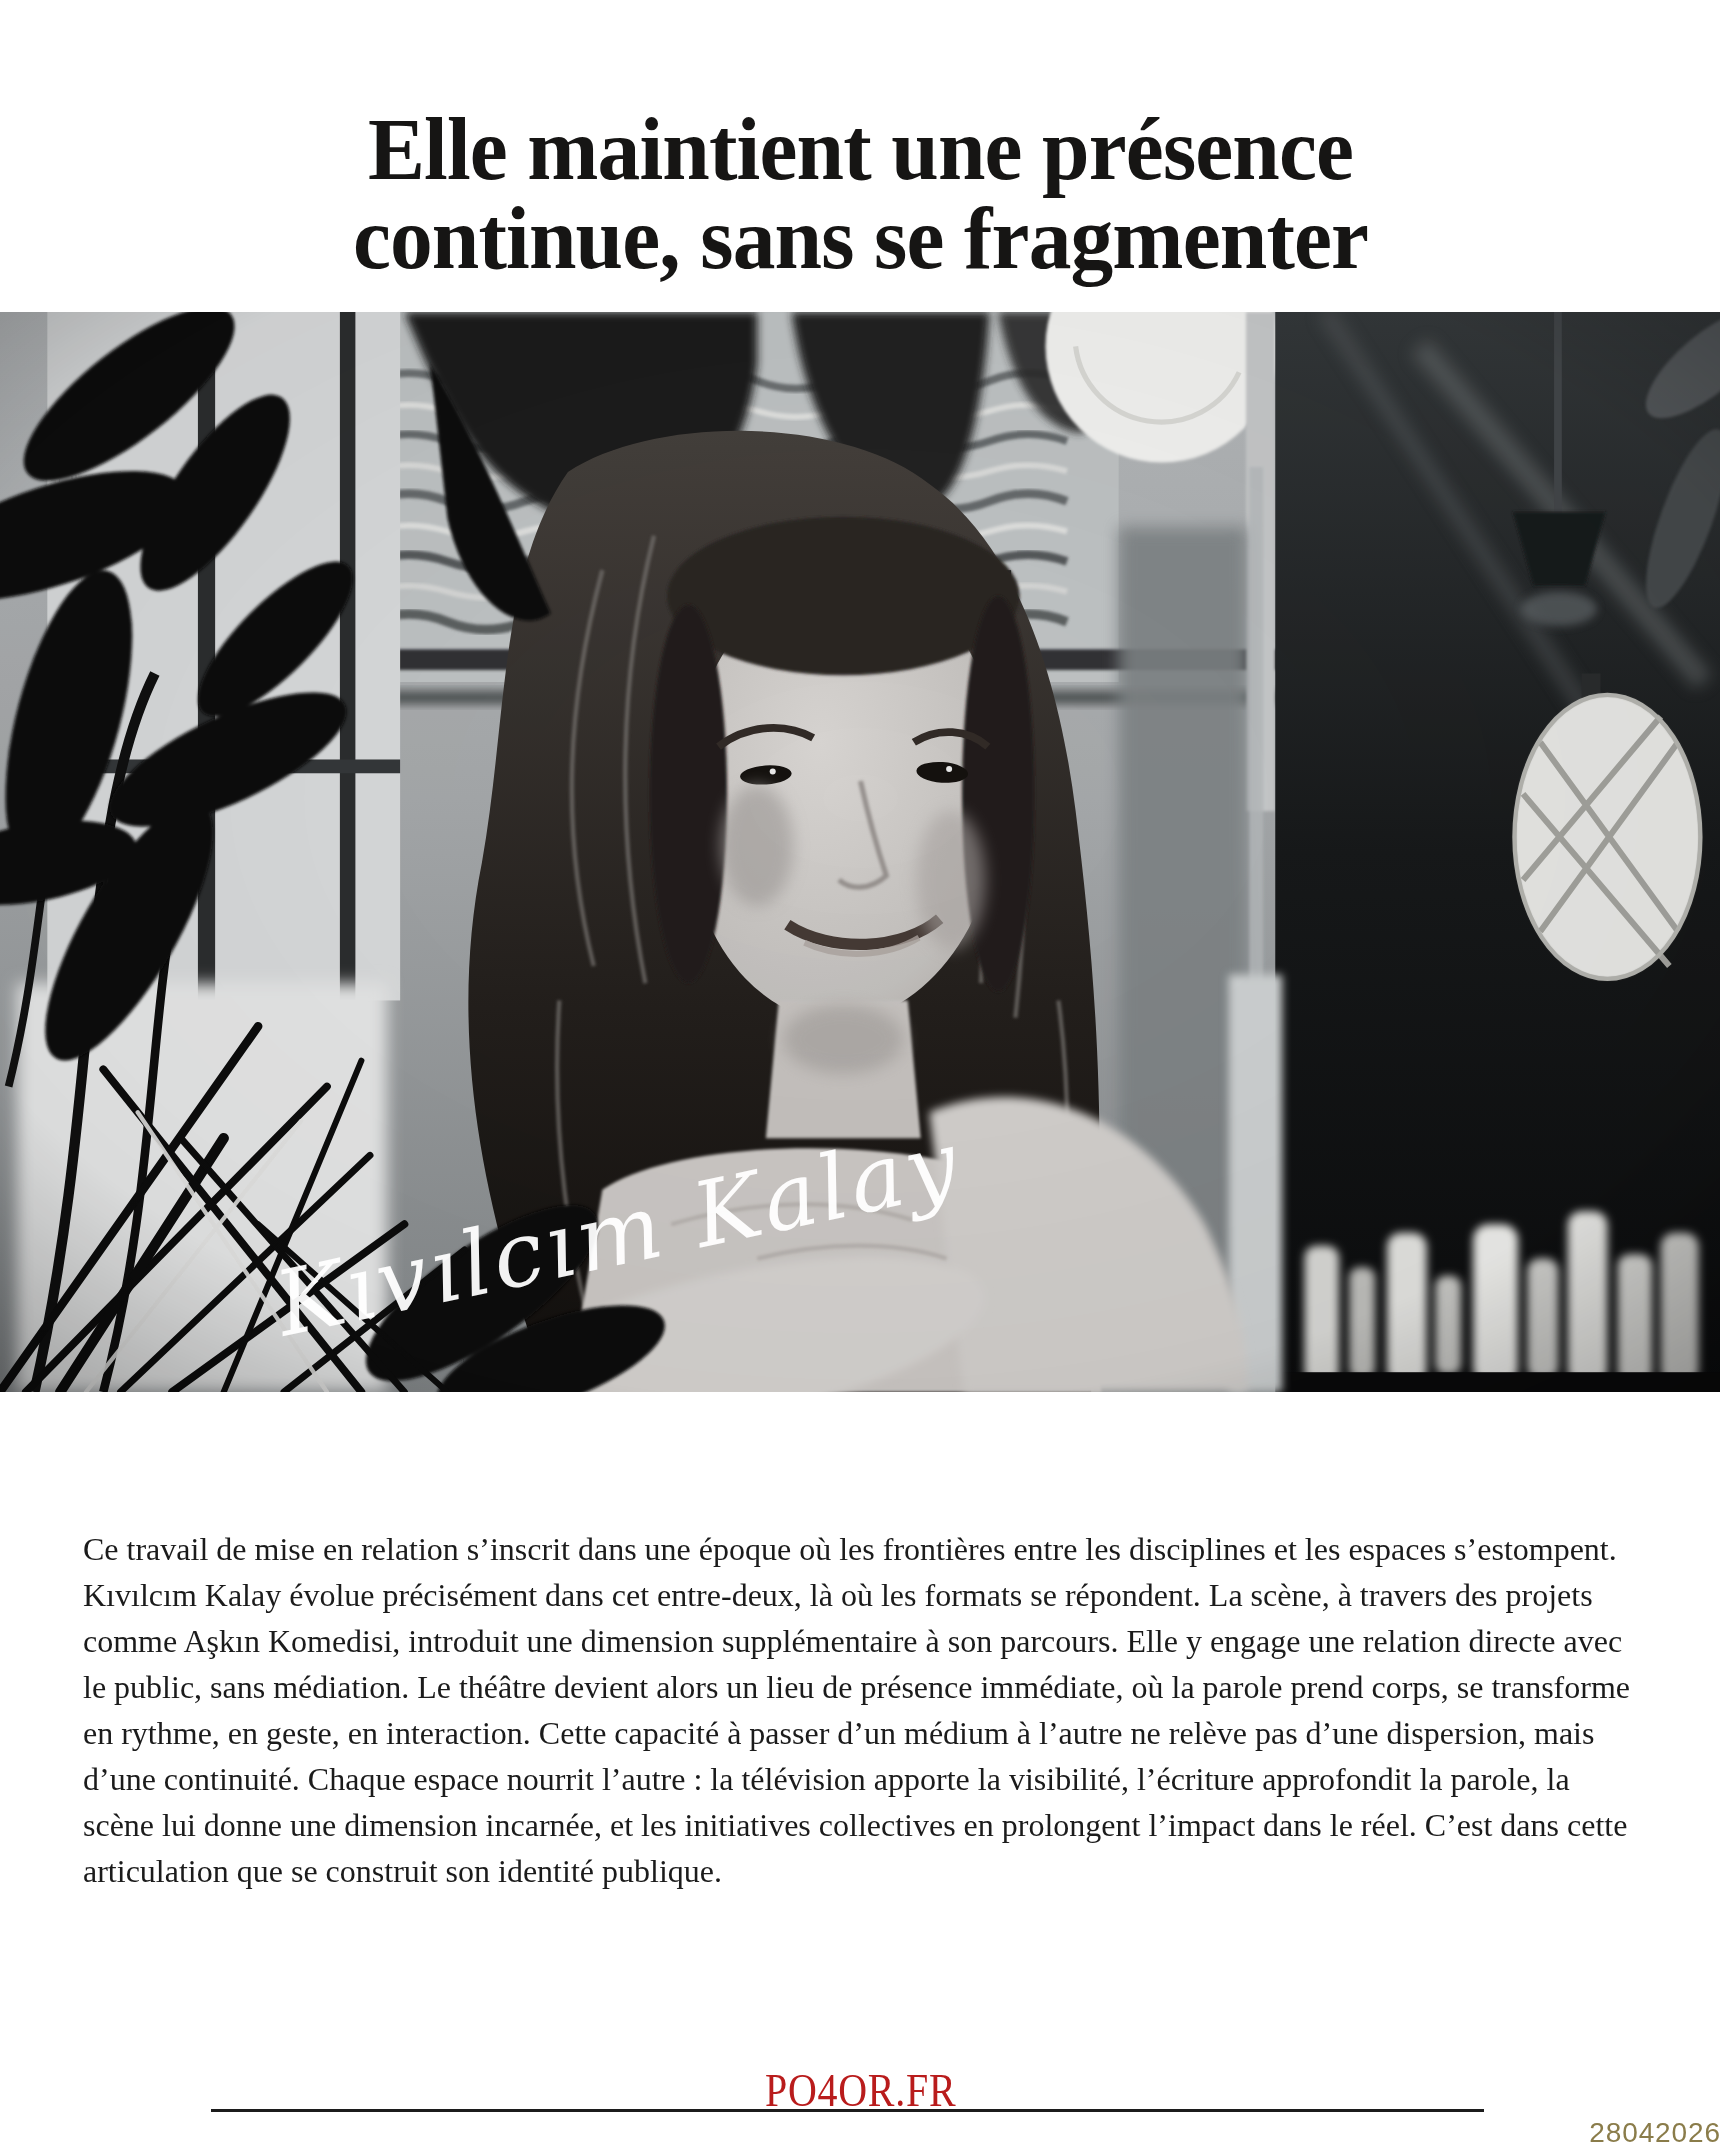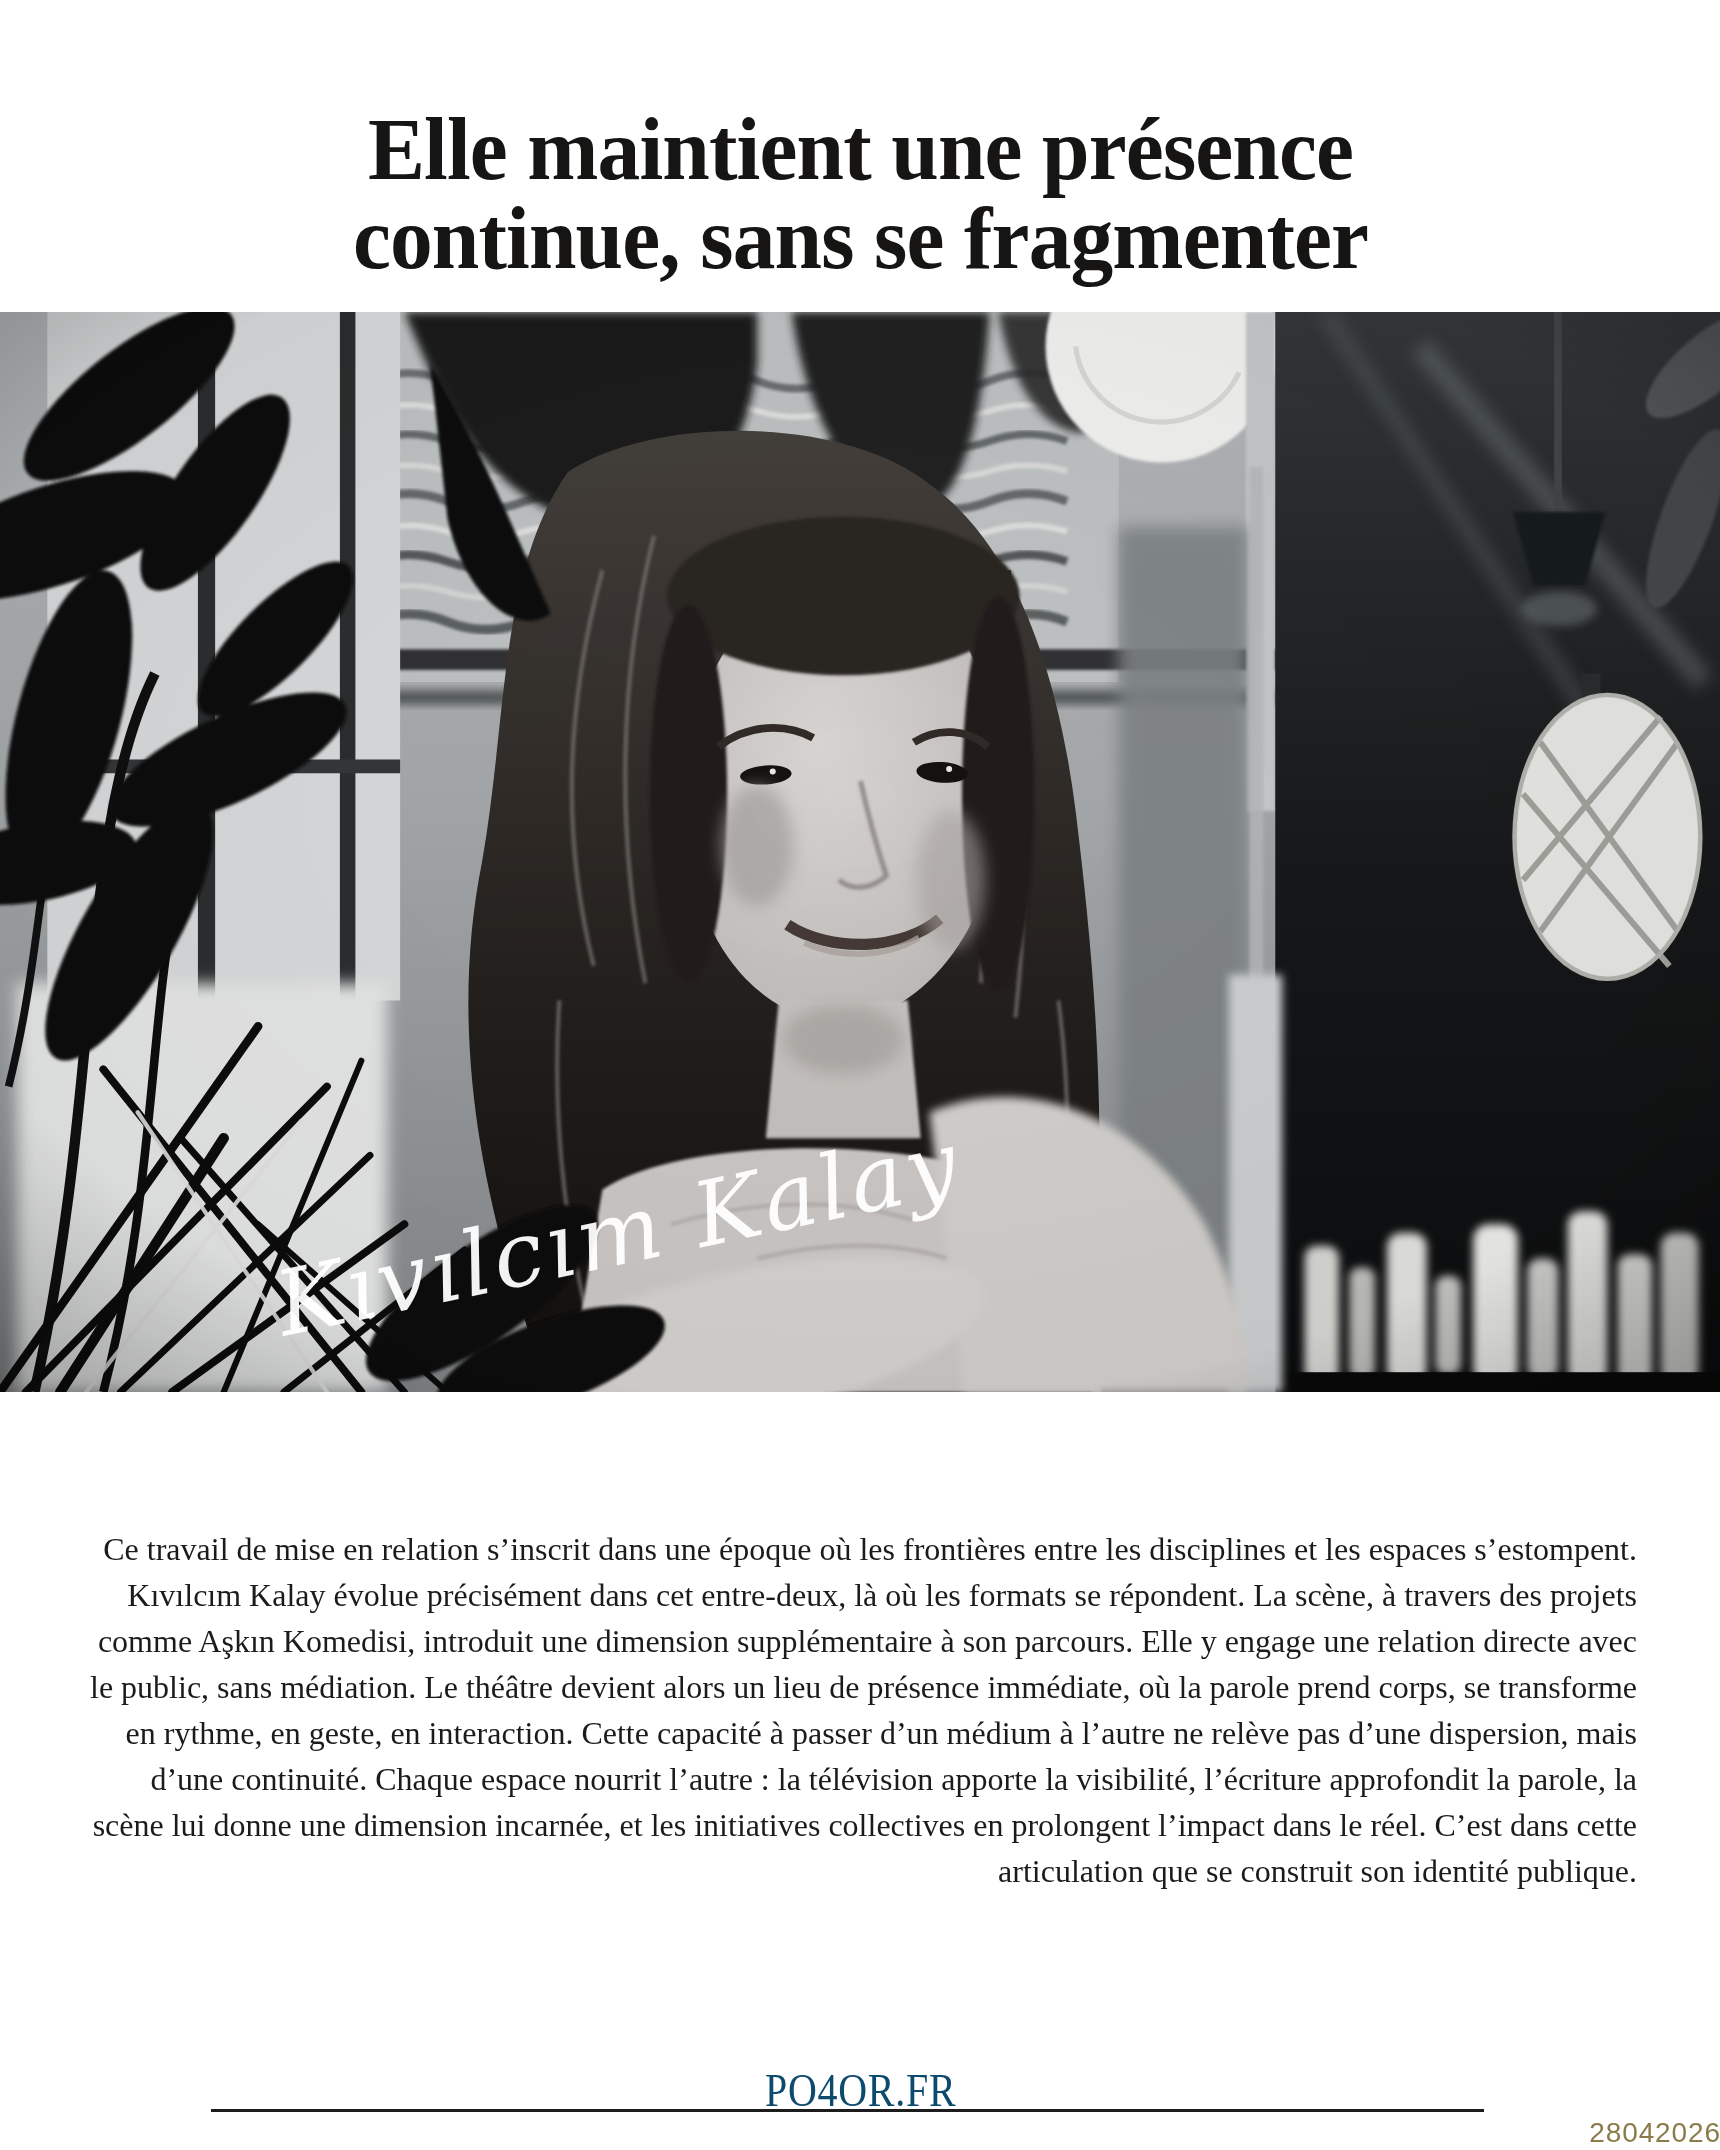--- a/index.html
+++ b/index.html
@@ -10,26 +10,26 @@
   .headline{position:absolute;top:45px;left:52px;right:52px;text-align:center;
             font-weight:700;color:#161514;font-size:89px;line-height:89px;letter-spacing:-0.9px;}
   .headline .hl{display:block;transform:scaleX(.96);transform-origin:center;}
 
   
   .photo{position:absolute;top:312px;left:0;width:1721px;height:1080px;background:#9aa0a2;}
   .photo svg{display:block;width:100%;height:100%;}
 
   
   .article{position:absolute;left:83px;top:1494px;width:1554px;
-           font-size:32px;line-height:46px;color:#1b1b1b;text-align:right;}
+           font-size:32px;line-height:46px;color:#1b1b1b;text-align:left;}
 
   
   .footer-rule{position:absolute;left:211px;top:2109px;width:1273px;height:2.6px;background:#1c1c1c;}
   .site{position:absolute;left:0;right:0;top:2067px;text-align:center;
-        font-size:47px;line-height:47px;color:#0c4a6e;}
+        font-size:47px;line-height:47px;color:#b91c1c;}
   .site .site-inner{display:inline-block;transform:scaleX(.85);transform-origin:center;letter-spacing:0.9px;}
   .date{position:absolute;left:0;right:0;top:2119px;text-align:right;
         font-family:"Liberation Sans",sans-serif;font-size:28px;line-height:28px;
         color:#8a7c4a;letter-spacing:0.9px;}
 </style>
 </head>
 <body>
 
 <div class="page">
 

